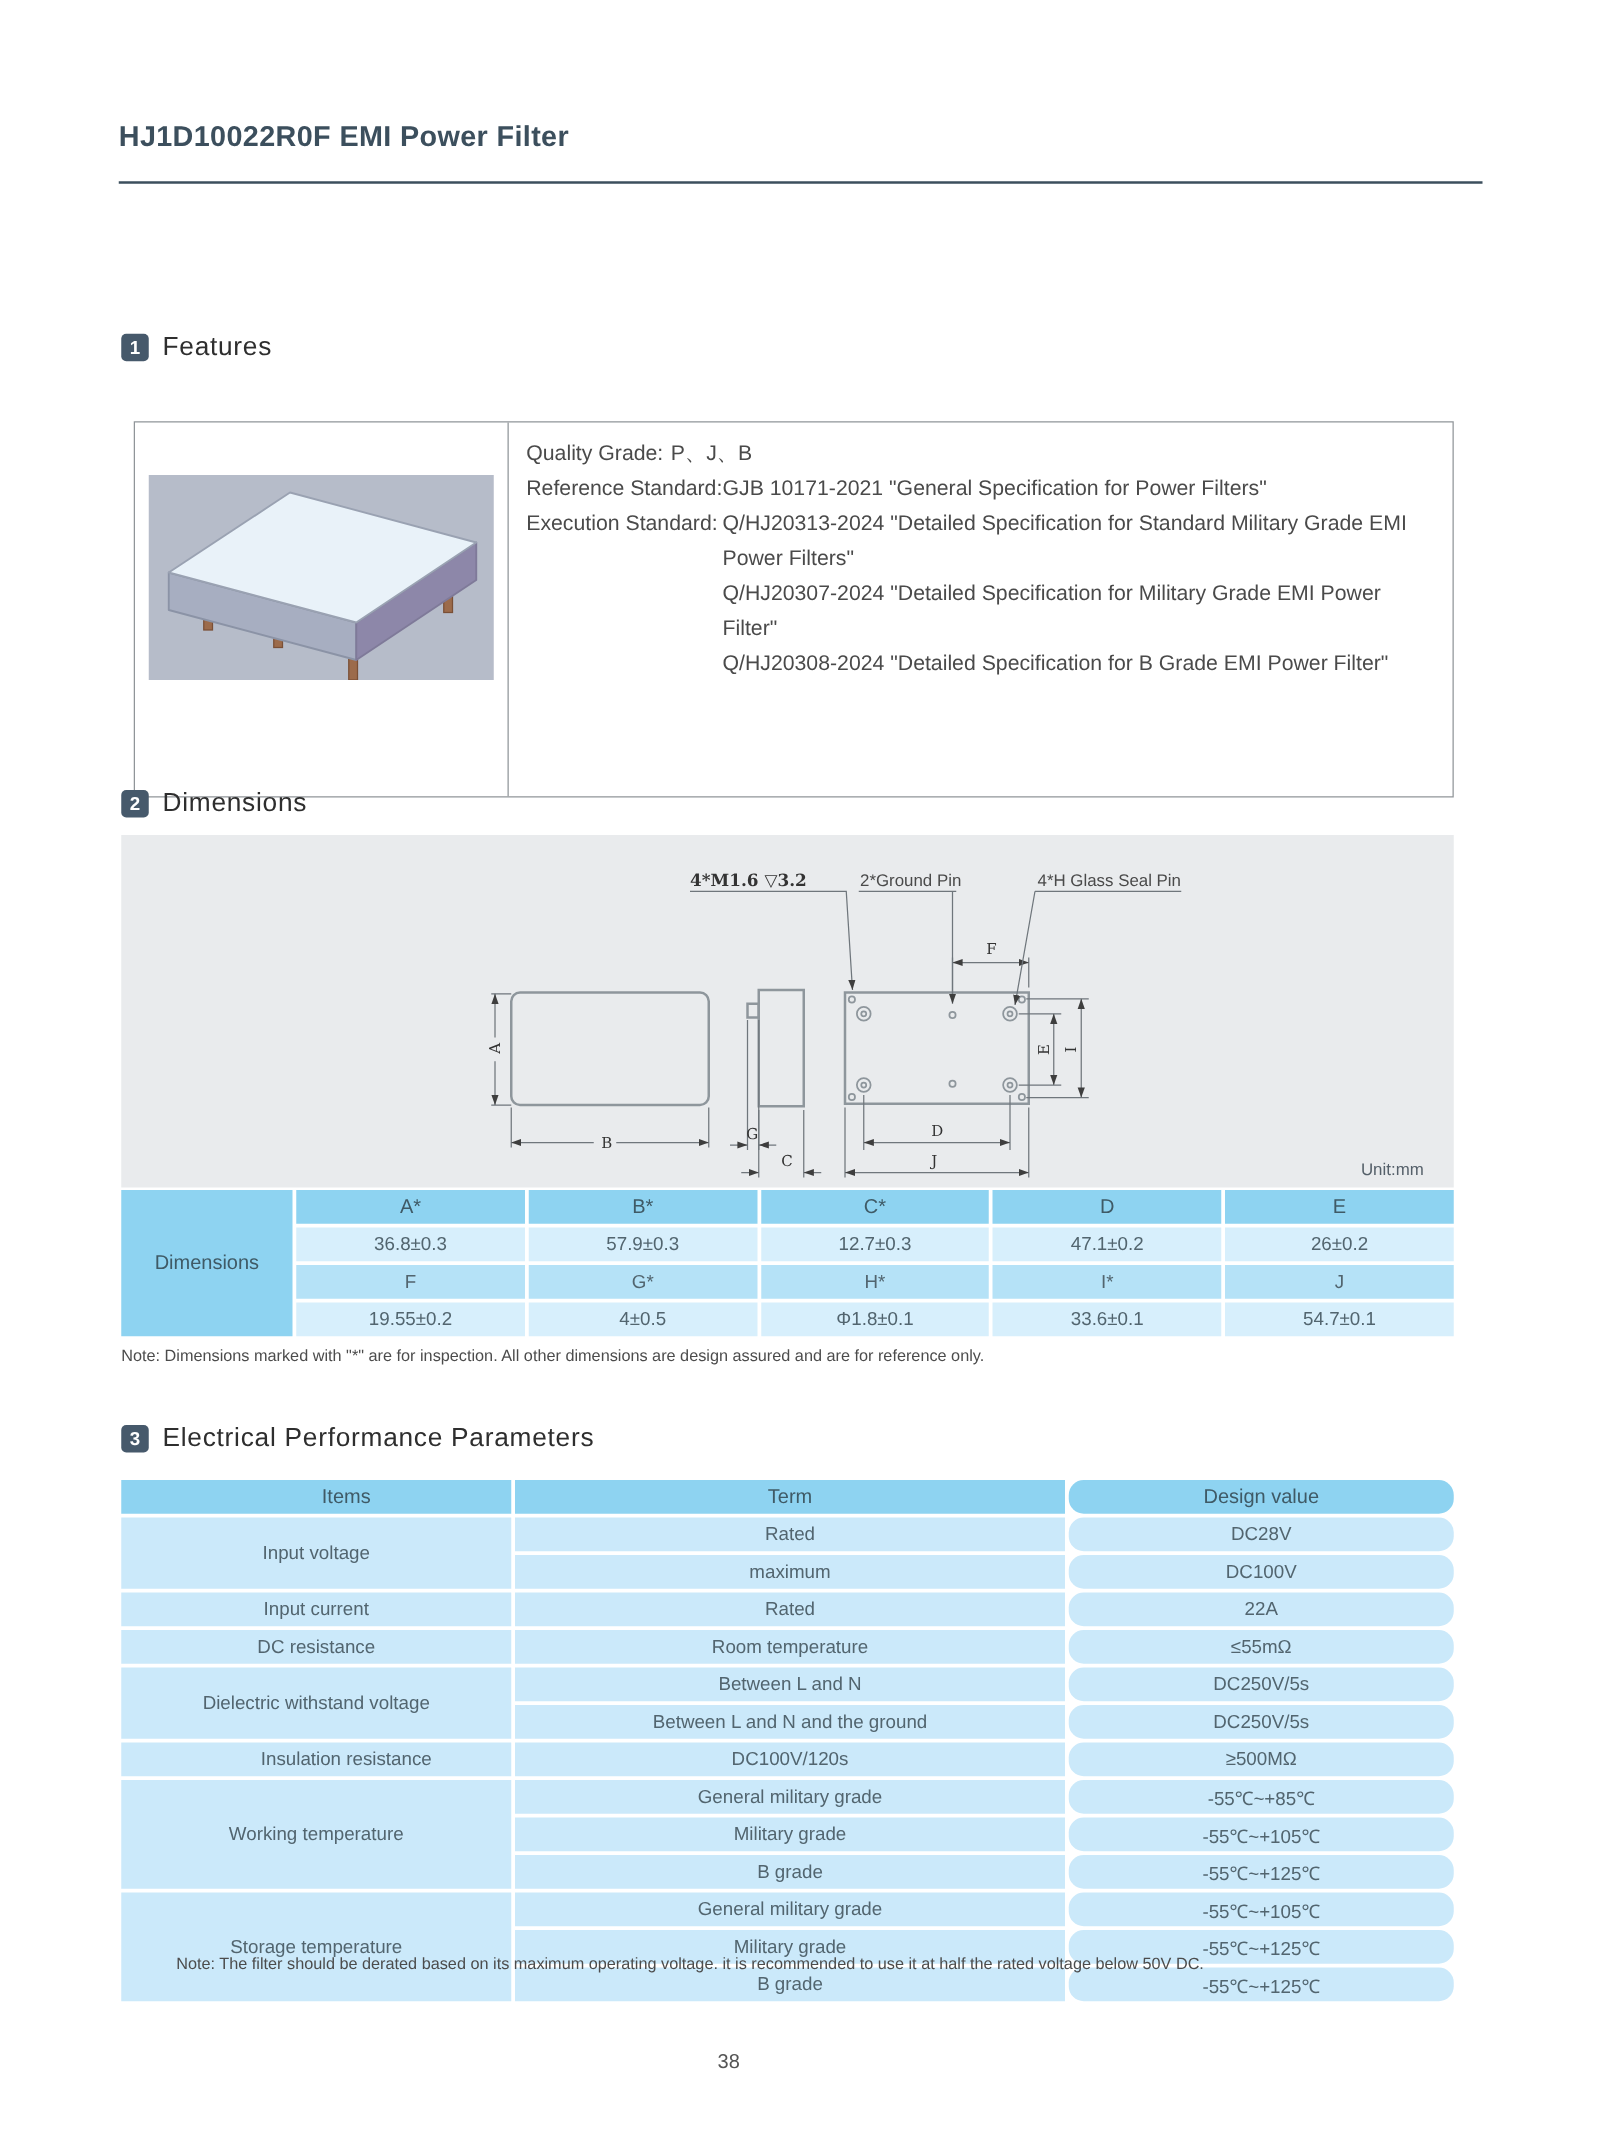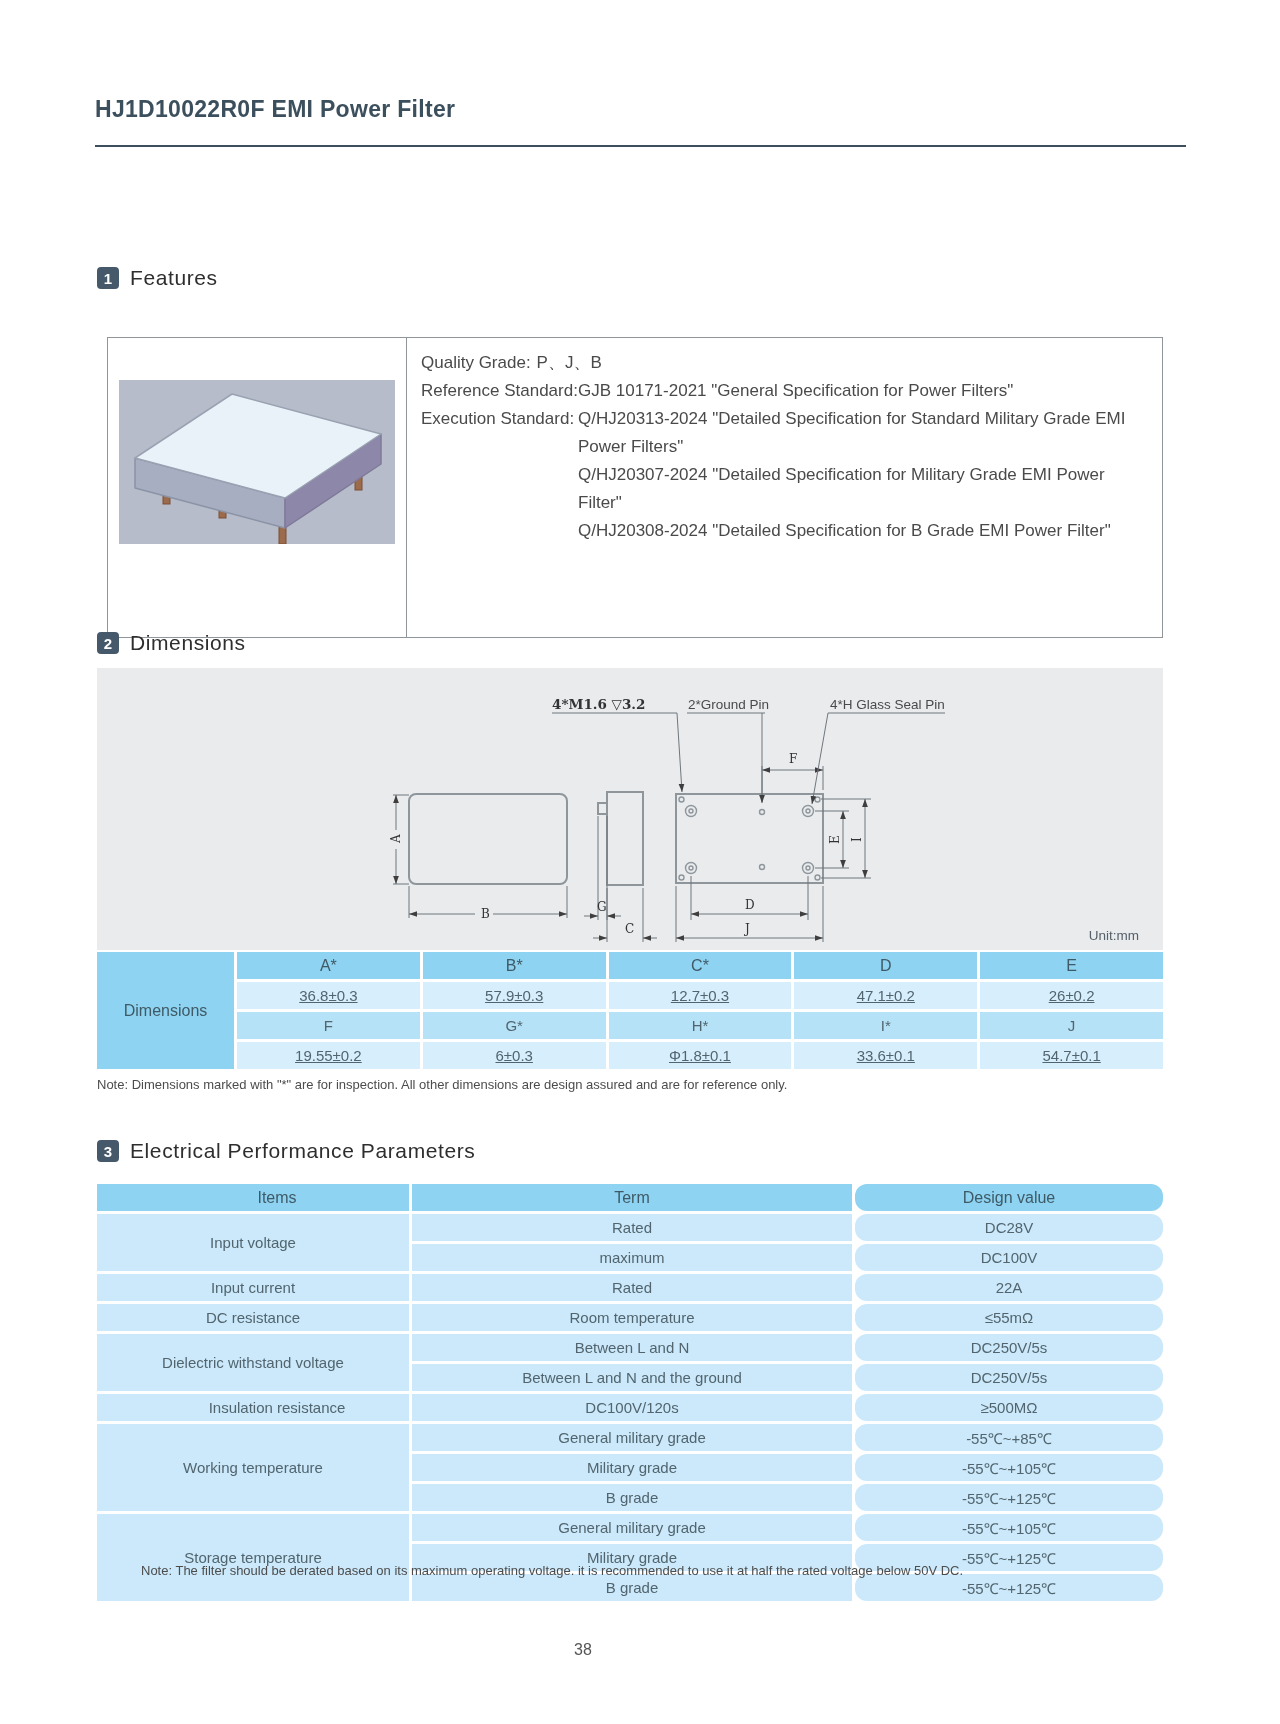--- a/index.html
+++ b/index.html
@@ -27,21 +27,21 @@
   .feat-label.inline{width:auto;margin-right:6px;}
   .feat-value{max-width:552px;}
 
   
   .diagram-box{position:absolute;left:97px;top:668px;width:1066px;height:282px;background:var(--diagram);}
   .unit-label{position:absolute;right:24px;bottom:7px;font-size:13.5px;color:#55606a;}
   .dim-table{position:absolute;left:97px;top:952px;width:1066px;display:grid;
              grid-template-columns:137px repeat(5,1fr);grid-auto-rows:27px;gap:3px;background:#fff;}
   .cell{display:flex;align-items:center;justify-content:center;font-size:15px;color:#52656f;}
   .cell.th{background:var(--th);color:#3f5a66;font-size:16px;}
-  .cell.light{background:var(--row-light);text-decoration:underline;}
+  .cell.light{background:var(--row-light);}
   .cell.mid{background:var(--row-mid);}
   .dim-rowlabel{grid-column:1;grid-row:1 / span 4;background:var(--th);color:#3f5a66;
                 display:flex;align-items:center;justify-content:center;font-size:16px;}
   .table-note{position:absolute;left:97px;font-size:13px;color:#4c4c4c;}
 
   
   .elec-table{position:absolute;left:97px;top:1184px;width:1066px;display:grid;
               grid-template-columns:312px 440px 1fr;grid-auto-rows:27px;gap:3px;background:#fff;}
   .elec-table .col1{grid-column:1;}
   .elec-table .col2{grid-column:2;}
@@ -200,21 +200,21 @@
       <div class="cell light">57.9±0.3</div>
       <div class="cell light">12.7±0.3</div>
       <div class="cell light">47.1±0.2</div>
       <div class="cell light">26±0.2</div>
       <div class="cell mid">F</div>
       <div class="cell mid">G*</div>
       <div class="cell mid">H*</div>
       <div class="cell mid">I*</div>
       <div class="cell mid">J</div>
       <div class="cell light">19.55±0.2</div>
-      <div class="cell light">6±0.3</div>
+      <div class="cell light">4±0.5</div>
       <div class="cell light">Φ1.8±0.1</div>
       <div class="cell light">33.6±0.1</div>
       <div class="cell light">54.7±0.1</div>
     </div>
   <div class="table-note" style="top:1077px;">Note: Dimensions marked with "*" are for inspection. All other dimensions are design assured and are for reference only.</div>
 
   <div class="section-heading" style="left:97px;top:1139px;">
     <div class="badge">3</div>
     <div class="heading-label">Electrical Performance Parameters</div>
   </div>

